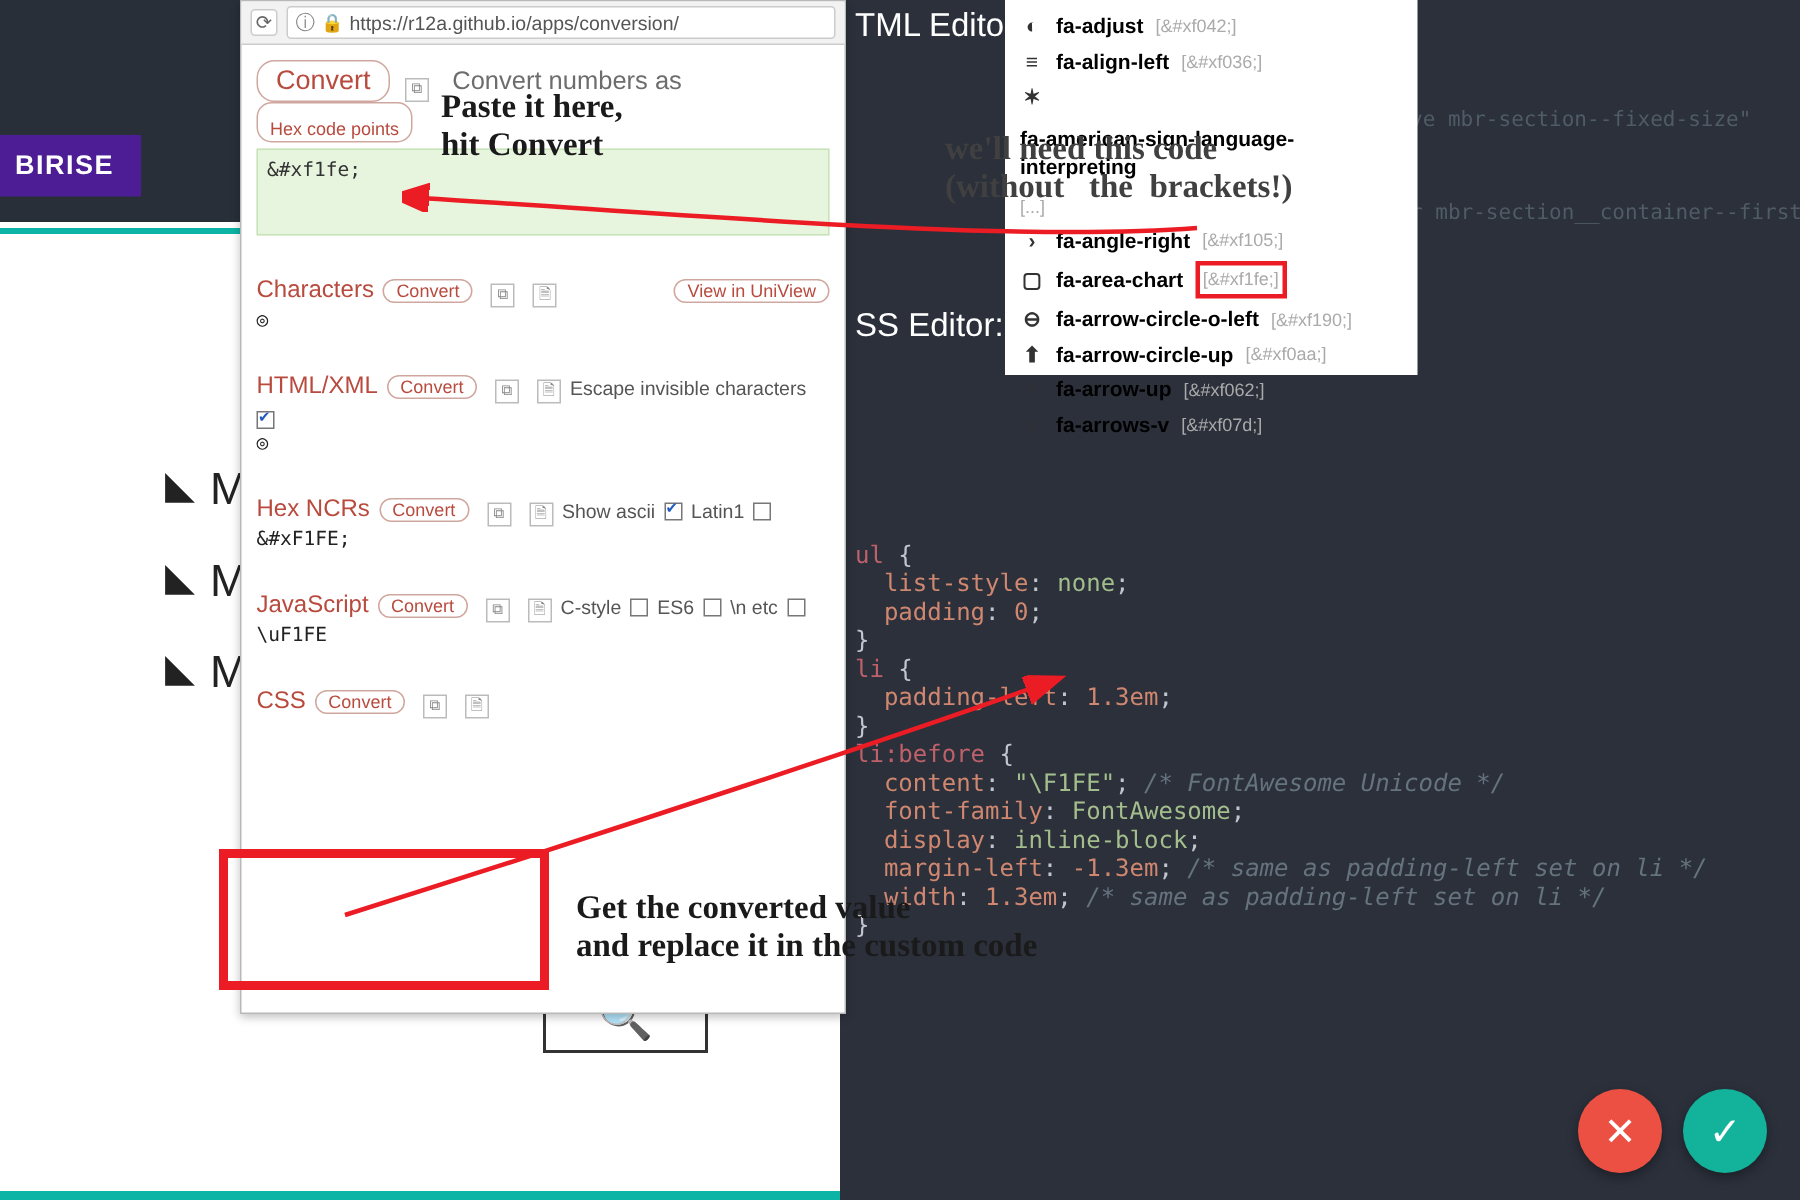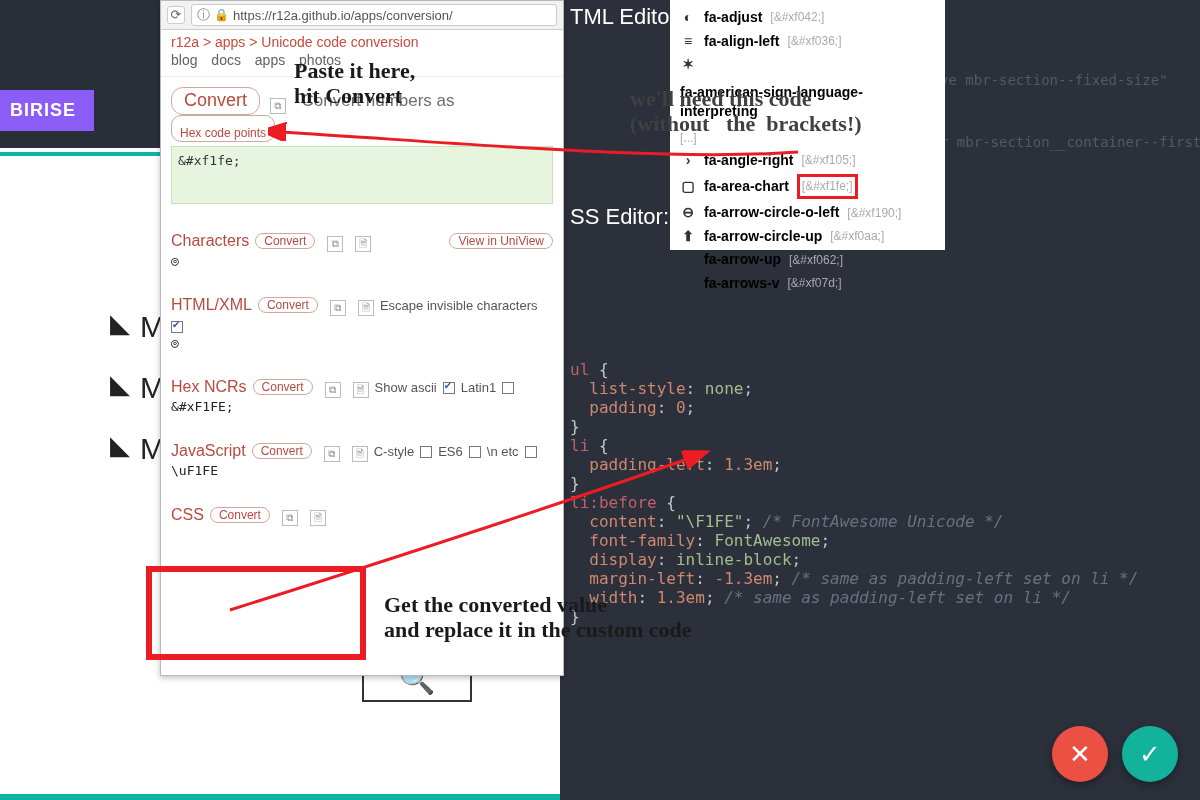--- a/index.html
+++ b/index.html
@@ -20,21 +20,21 @@
     background: #fff;
   }
   .bg-top-dark {
     position: absolute;
     left: 0; right: 0; top: 0; height: 148px;
     background: #282f38;
   }
   .bg-birise {
     position: absolute;
     left: 0; top: 90px;
-    background: #8b5cf6;
+    background: #4c1d95;
     color: #fff;
     padding: 10px 18px 10px 10px;
     font-weight: bold;
     font-size: 18px;
     letter-spacing: 1px;
   }
   .bg-hr {
     position: absolute;
     left: 0; right: 0; top: 152px;
     border-top: 4px solid #0cb4a5;
@@ -363,29 +363,20 @@
 <div class="browser">
   <div class="addr-bar">
     <span class="btn-circ">⟳</span>
     <div class="url-box">
       <span style="color:#888;">ⓘ</span>
       <span class="lock">🔒</span>
       <span>https://r12a.github.io/apps/conversion/</span>
     </div>
   </div>
 
-  <div class="app-nav">
-    <div class="nav-top-red">r12a   &gt;   apps   &gt;   Unicode code conversion</div>
-    <div class="nav-sub">
-      <span>blog</span>
-      <span>docs</span>
-      <span>apps</span>
-      <span>photos</span>
-    </div>
-  </div>
 
   <div class="conv-body">
     <div class="convert-main">
       <span class="btn-convert-main">Convert</span>
       <span class="mini-ico">⧉</span>
       &nbsp;&nbsp;
       <span class="cn-label">Convert numbers as</span>
       <span class="pill">Hex code points</span>
       <div class="green-box">&amp;#xf1fe;</div>
     </div>

